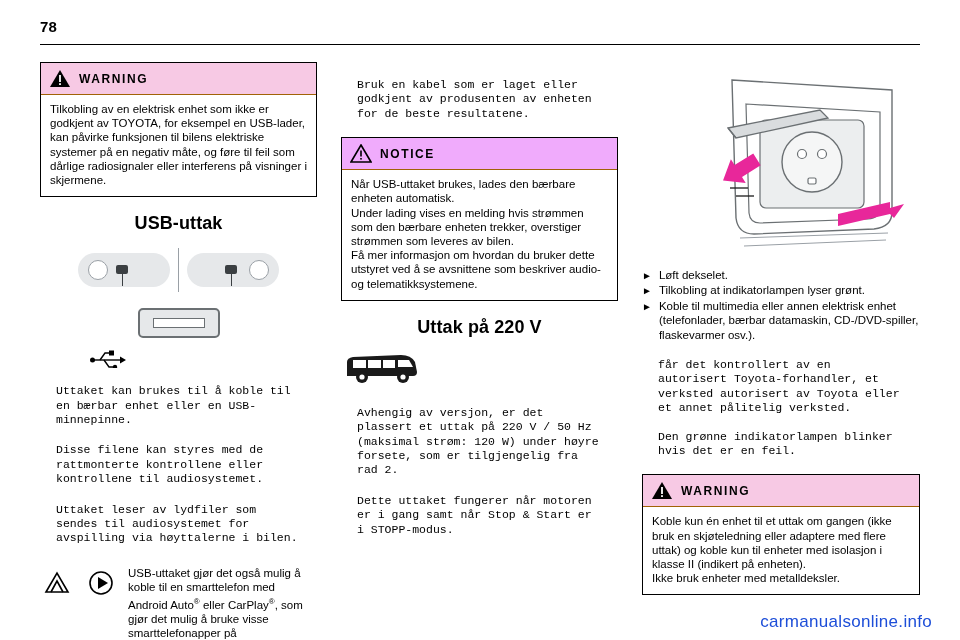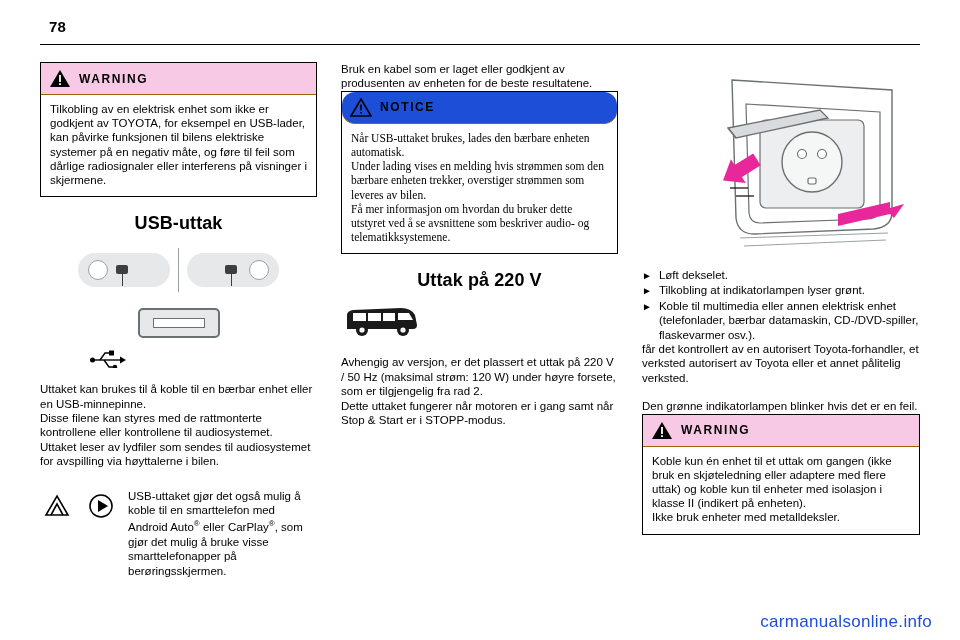--- a/index.html
+++ b/index.html
@@ -14,21 +14,21 @@
     color: #000000;
     position: relative;
     overflow: hidden;
   }
   .page {
     position: absolute;
     inset: 0;
   }
   .page-number {
     position: absolute;
-    left: 49px;
+    left: 40px;
     top: 18px;
     font-size: 15px;
     font-weight: bold;
     letter-spacing: 0.2px;
   }
   .top-rule {
     position: absolute;
     left: 40px;
     right: 40px;
     top: 44px;
@@ -43,45 +43,45 @@
     display: flex;
     gap: 24px;
   }
   .col {
     width: 277px;
   }
   .col.col3 {
     width: 278px;
   }
   p {
-    margin: 0;
+    margin: 16px;
     font-size: 11.5px;
     line-height: 14.4px;
+    font-family: Liberation Mono, monospace;
   }
   .body-text {
     font-size: 11.5px;
     line-height: 14.4px;
   }
   
   .callout {
     border: 1px solid #000000;
     background: #ffffff;
     margin-bottom: 16px;
   }
   .callout-head {
     display: flex;
     align-items: center;
     gap: 8px;
     padding: 6px 8px 6px 8px;
     background: #f7c9e4;
     border-bottom: 1px solid #a16207;
   }
   .callout.notice .callout-head {
-    background: #1d4ed8;
-    border-radius: 13px;
+    background: #f0abfc;
   }
   .callout-title {
     font-size: 12px;
     font-weight: bold;
     letter-spacing: 1.6px;
   }
   .callout-body {
     padding: 7px 9px 9px 9px;
     font-size: 11.5px;
     line-height: 14.2px;
@@ -316,21 +316,21 @@
         <div class="callout-head">
           <span class="tri">
             <svg width="22" height="19" viewBox="0 0 22 19">
               <polygon points="11,1 21,18 1,18" fill="none" stroke="#000000" stroke-width="1.6"></polygon>
               <rect x="10.2" y="6.5" width="1.6" height="6" fill="#000000"></rect>
               <rect x="10.2" y="14" width="1.6" height="1.6" fill="#000000"></rect>
             </svg>
           </span>
           <span class="callout-title">NOTICE</span>
         </div>
-        <div class="callout-body" style="white-space:pre-line;font-family:Liberation Serif, serif;">Når USB-uttaket brukes, lades den bærbare enheten automatisk.
+        <div class="callout-body" style="white-space:pre-line;">Når USB-uttaket brukes, lades den bærbare enheten automatisk.
 Under lading vises en melding hvis strømmen som den bærbare enheten trekker, overstiger strømmen som leveres av bilen.
 Få mer informasjon om hvordan du bruker dette utstyret ved å se avsnittene som beskriver audio- og telematikksystemene.</div>
       </div>
 
       <h2>Uttak på 220 V</h2>
 
       <div class="bus-figure">
         <svg width="80" height="36" viewBox="0 0 80 36">
           <path d="M4 26 L4 12 Q4 8 10 7 L58 5 Q68 5 72 12 L74 22 Q74 26 70 26 Z" fill="#1a1a1a"></path>
           <rect x="10" y="10" width="13" height="8" fill="#ffffff"></rect>

